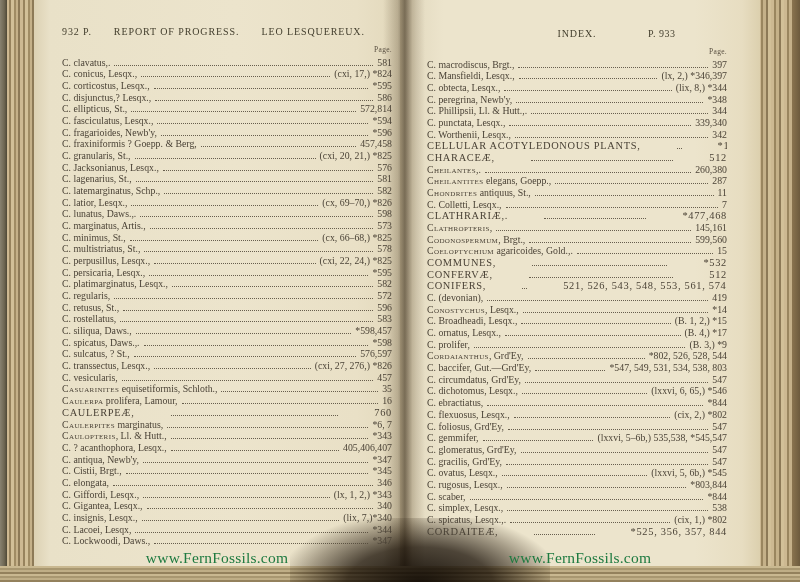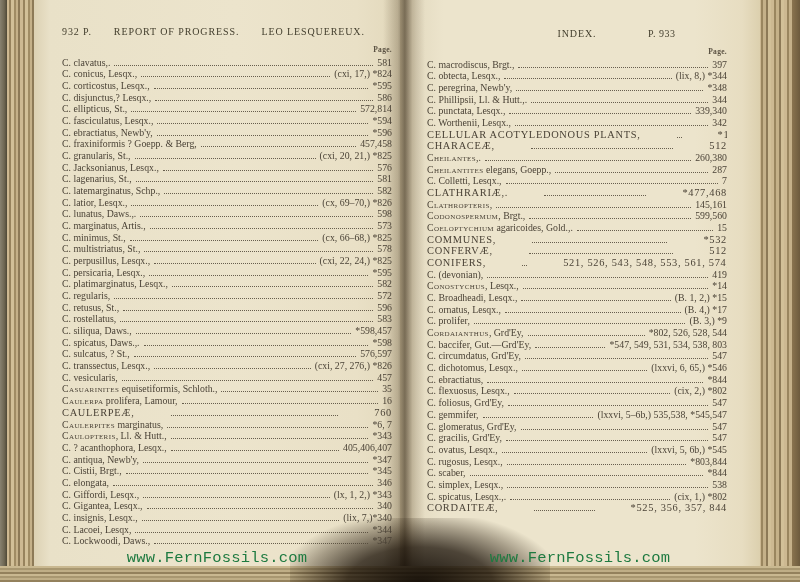--- a/index.html
+++ b/index.html
@@ -67,38 +67,38 @@
     white-space:nowrap; height:15px;
   }
   .page-header .hsp{margin-right:22px;}
   .page-header-grid{
     display:grid; grid-template-columns:1fr auto 1fr; align-items:baseline;
   }
   .page-header-grid .hc{grid-column:2; text-align:center;}
   .page-header-grid .hr{grid-column:3; text-align:center; letter-spacing:0.5px;}
   .col-label{
     text-align:right; font-size:7.5px; color:#5a5142;
-    margin:4px 0 2px; letter-spacing:0.3px;font-weight:bold;
+    margin:4px 0 2px; letter-spacing:0.3px;
   }
   .entries{display:block;}
   .row{
     display:flex; align-items:flex-end; height:11.68px;
     font-size:9.8px; white-space:nowrap; overflow:hidden;
   }
   .row .lbl{flex:0 0 auto;}
   .row .dots{
     flex:1 1 auto; min-width:5px; margin:0 4px 2px;
     border-bottom:1.6px dotted rgba(80,70,55,0.85); height:0;
   }
   .row .val{flex:0 0 auto; text-align:right;}
   .row.caps{font-size:10.4px; letter-spacing:0.7px;gap:32px;}
   .sc{font-variant:small-caps; letter-spacing:0.4px;}
   .watermark{
     position:absolute; top:549px; text-align:center;
-    font-size:15.5px; color:var(--wm,#1e7a40); letter-spacing:0.2px;font-family:Liberation Mono, monospace;
+    font-size:15.5px; color:var(--wm,#1e7a40); letter-spacing:0.2px;
   }
   .watermark-left{left:34px; width:366px;}
   .watermark-right{left:400px; width:360px;}
 </style>
 </head>
 <body>
 
 <div class="book">
   <div class="edge-left"></div>
   <div class="edge-left-cover"></div>
@@ -141,21 +141,21 @@
           <span class="lbl">C. ellipticus, St.,</span>
           <span class="dots"></span>
           <span class="val">572,814</span>
         </div>
         <div class="row">
           <span class="lbl">C. fasciculatus, Lesqx.,</span>
           <span class="dots"></span>
           <span class="val">*594</span>
         </div>
         <div class="row">
-          <span class="lbl">C. ebractiatus, Newb'y,</span>
+          <span class="lbl">C. fragarioides, Newb'y,</span>
           <span class="dots"></span>
           <span class="val">*596</span>
         </div>
         <div class="row">
           <span class="lbl">C. fraxiniformis ? Goepp. &amp; Berg,</span>
           <span class="dots"></span>
           <span class="val">457,458</span>
         </div>
         <div class="row">
           <span class="lbl">C. granularis, St.,</span>
@@ -336,20 +336,25 @@
       <span class="hr">P. 933</span>
     </div>
     <div class="col-label">Page.</div>
     <div class="entries">
         <div class="row">
           <span class="lbl">C. macrodiscus, Brgt.,</span>
           <span class="dots"></span>
           <span class="val">397</span>
         </div>
         <div class="row">
+          <span class="lbl">C. Mansfieldi, Lesqx.,</span>
+          <span class="dots"></span>
+          <span class="val">(lx, 2,) *346,397</span>
+        </div>
+        <div class="row">
           <span class="lbl">C. obtecta, Lesqx.,</span>
           <span class="dots"></span>
           <span class="val">(lix, 8,) *344</span>
         </div>
         <div class="row">
           <span class="lbl">C. peregrina, Newb'y,</span>
           <span class="dots"></span>
           <span class="val">*348</span>
         </div>
         <div class="row">
@@ -379,20 +384,25 @@
         </div>
         <div class="row">
           <span class="lbl"><span class="sc">Cheilantes</span>,.</span>
           <span class="dots"></span>
           <span class="val">260,380</span>
         </div>
         <div class="row">
           <span class="lbl"><span class="sc">Cheilantites</span> elegans, Goepp.,</span>
           <span class="dots"></span>
           <span class="val">287</span>
+        </div>
+        <div class="row">
+          <span class="lbl"><span class="sc">Chondrites</span> antiquus, St.,</span>
+          <span class="dots"></span>
+          <span class="val">11</span>
         </div>
         <div class="row">
           <span class="lbl">C. Colletti, Lesqx.,</span>
           <span class="dots"></span>
           <span class="val">7</span>
         </div>
         <div class="row caps">
           <span class="lbl">CLATHRARIÆ,.</span>
           <span class="dots"></span>
           <span class="val">*477,468</span>

